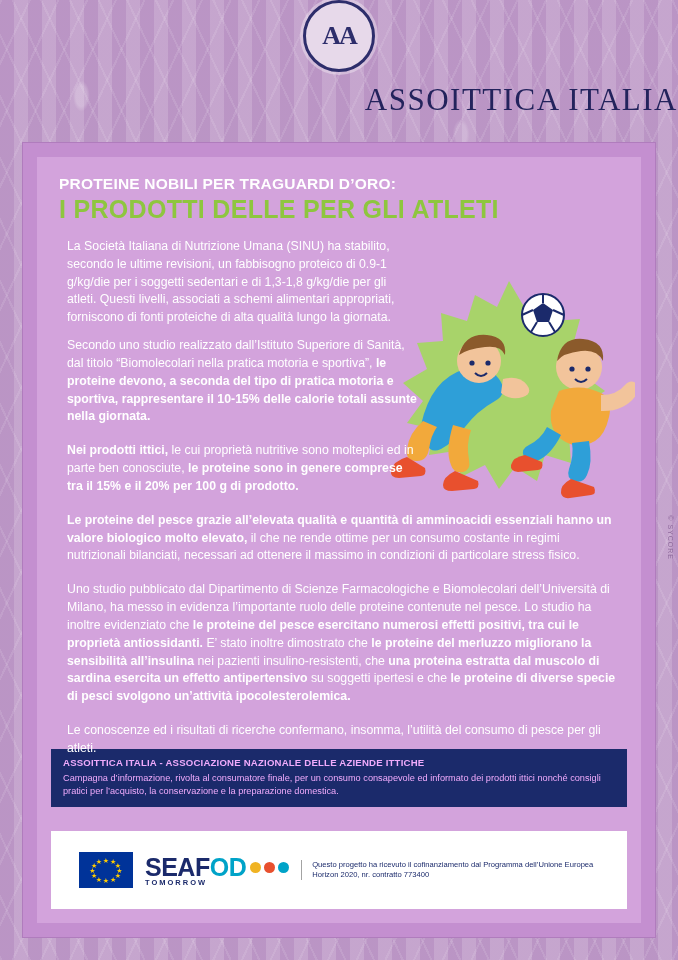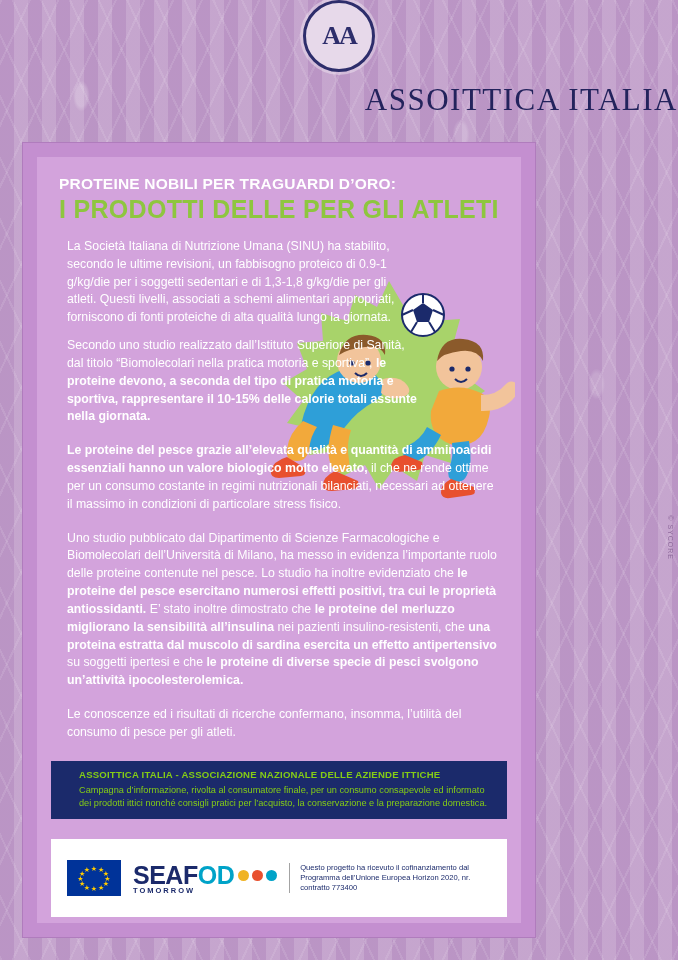--- a/index.html
+++ b/index.html
@@ -58,21 +58,21 @@
     font-size: 31px;
     letter-spacing: 1.5px;
     color: #23235c;
     font-weight: normal;
   }
 
   
   .card {
     position: absolute;
     left: 22px; top: 142px;
-    width: 514px; height: 796px;
+    width: 634px; height: 796px;
     background: #c48fd0;
     border: 1px solid #b07cbd;
   }
   .card-inner {
     position: absolute;
     left: 14px; top: 14px; right: 14px; bottom: 14px;
     background: #d3a3dc;
     padding: 18px 22px 0 22px;
     overflow: hidden;
   }
@@ -107,45 +107,45 @@
   .illustration {
     position: absolute;
     right: 6px; top: 118px;
     width: 252px; height: 232px;
     z-index: 1;
   }
 
   
   .footer-band {
     position: absolute;
-    left: 14px; right: 14px; bottom: 104px;
+    left: 14px; right: 14px; bottom: 116px;
     background: #1b2a6b;
-    color: #84cc16;
-    padding: 8px 12px 10px 28px;
+    color: #f0abfc;
+    padding: 8px 12px 10px 12px;
   }
   .footer-title {
     font-size: 9.6px;
     font-weight: bold;
     letter-spacing: 0.2px;
     margin-bottom: 4px;
   }
   .footer-desc {
     font-size: 9.2px;
     line-height: 1.35;
   }
 
   
   .bottom-strip {
     position: absolute;
-    left: 14px; right: 14px; bottom: 6px;
+    left: 14px; right: 14px; bottom: 14px;
     height: 78px;
     background: #ffffff;
     display: flex;
     align-items: center;
-    padding: 0 16px;
+    padding: 0 28px;
     gap: 12px;
   }
   .eu-flag {
     width: 54px; height: 36px;
     background: #003399;
     position: relative;
     flex: 0 0 auto;
   }
   .eu-flag .stars {
     position: absolute; inset: 0;
@@ -260,20 +260,21 @@
           <path d="M188 204 q-11 6 -10 14 q1 6 9 5 l21 -3 q6 -1 3 -8z" fill="#e8502e"></path>
         </g>
       </svg>
     </div>
 
     <div class="body-text">
       <p class="narrow"><span>La Società Italiana di Nutrizione Umana (SINU) ha stabilito, secondo le ultime revisioni, un fabbisogno proteico di 0.9-1 g/kg/die per i soggetti sedentari e di 1,3-1,8 g/kg/die per gli atleti. Questi livelli, associati a schemi alimentari appropriati, forniscono di fonti proteiche di alta qualità lungo la giornata.</span></p>
 
       <p class="narrow"><span>Secondo uno studio realizzato dall’Istituto Superiore di Sanità, dal titolo “Biomolecolari nella pratica motoria e sportiva”, </span><b>le proteine devono, a seconda del tipo di pratica motoria e sportiva, rappresentare il 10-15% delle calorie totali assunte nella giornata.</b></p>
 
+      <p class="narrow" style="margin-top:16px;"><b>Nei prodotti ittici,</b><span> le cui proprietà nutritive sono molteplici ed in parte ben conosciute, </span><b>le proteine sono in genere comprese tra il 15% e il 20% per 100 g di prodotto.</b></p>
 
       <p style="margin-top:16px;"><b>Le proteine del pesce grazie all’elevata qualità e quantità di amminoacidi essenziali hanno un valore biologico molto elevato,</b><span> il che ne rende ottime per un consumo costante in regimi nutrizionali bilanciati, necessari ad ottenere il massimo in condizioni di particolare stress fisico.</span></p>
 
       <p style="margin-top:16px;"><span>Uno studio pubblicato dal Dipartimento di Scienze Farmacologiche e Biomolecolari dell’Università di Milano, ha messo in evidenza l’importante ruolo delle proteine contenute nel pesce. Lo studio ha inoltre evidenziato che </span><b>le proteine del pesce esercitano numerosi effetti positivi, tra cui le proprietà antiossidanti.</b><span> E’ stato inoltre dimostrato che </span><b>le proteine del merluzzo migliorano la sensibilità all’insulina</b><span> nei pazienti insulino-resistenti, che </span><b>una proteina estratta dal muscolo di sardina esercita un effetto antipertensivo</b><span> su soggetti ipertesi e che </span><b>le proteine di diverse specie di pesci svolgono un’attività ipocolesterolemica.</b></p>
 
       <p style="margin-top:16px;"><span>Le conoscenze ed i risultati di ricerche confermano, insomma, l’utilità del consumo di pesce  per gli atleti.</span></p>
     </div>
 
     <div class="footer-band">
       <div class="footer-title">ASSOITTICA ITALIA - ASSOCIAZIONE NAZIONALE DELLE AZIENDE ITTICHE</div>

